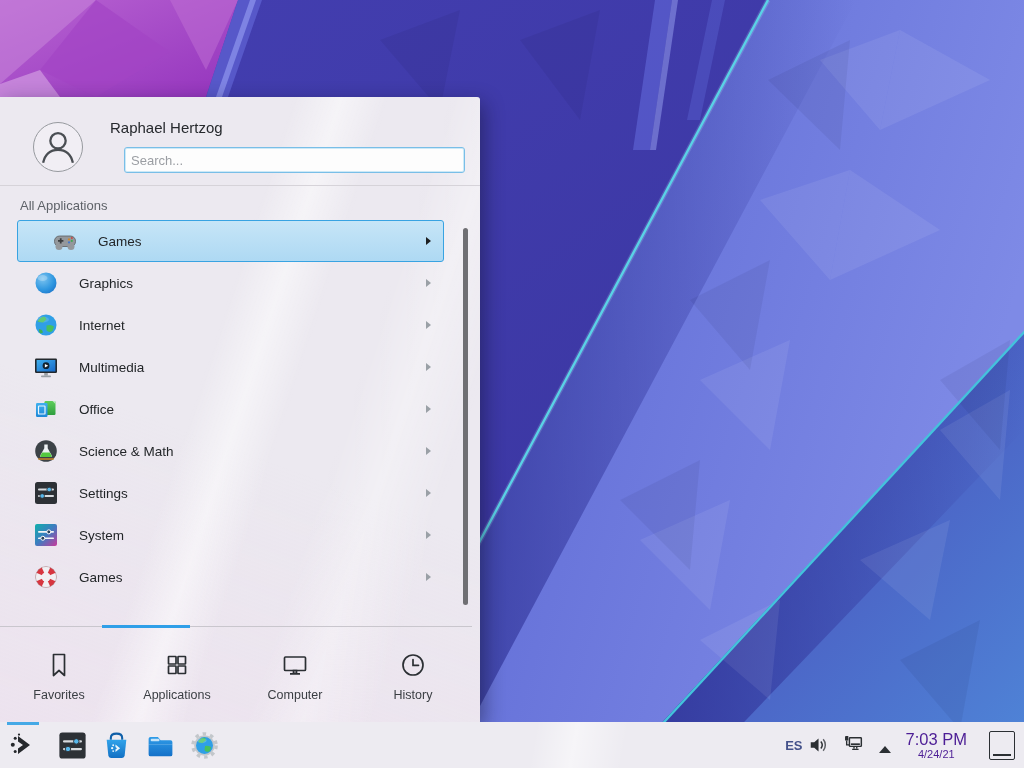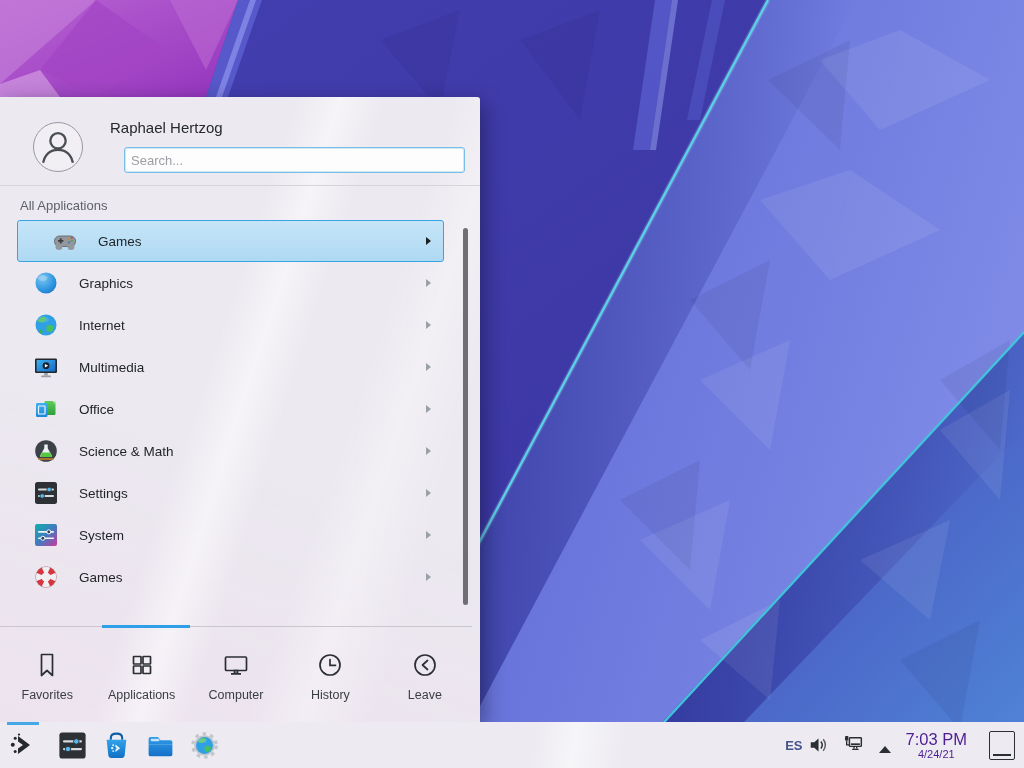--- a/index.html
+++ b/index.html
@@ -363,29 +363,20 @@
       <div class="tab">
         <span class="ticon">
             <svg viewBox="0 0 30 30" fill="none" stroke="#2b2f33" stroke-width="1.7" stroke-linecap="round">
           <circle cx="15" cy="15" r="10"></circle>
           <path d="M15,9.5 v5.8 h5.5"></path>
         </svg>
           </span>
         <span class="tlabel">History</span>
       </div>
 
-      <div class="tab">
-        <span class="ticon">
-            <svg viewBox="0 0 30 30" fill="none" stroke="#2b2f33" stroke-width="1.7" stroke-linecap="round" stroke-linejoin="round">
-          <circle cx="15" cy="15" r="10"></circle>
-          <path d="M17.5,10.5 l-5,4.5 5,4.5"></path>
-        </svg>
-          </span>
-        <span class="tlabel">Leave</span>
-      </div>
     </div>
   </div>
 
   <div class="taskbar">
 
     <div class="tb-launcher">
       <div class="tb-active"></div>
       <svg viewBox="0 0 30 30" fill="#25282c">
         <path d="M10,6 L22,15 L10,24 L10,18.5 L15,15 L10,11.5 Z"></path>
         <circle cx="7.2" cy="8.2" r="1.5"></circle>

